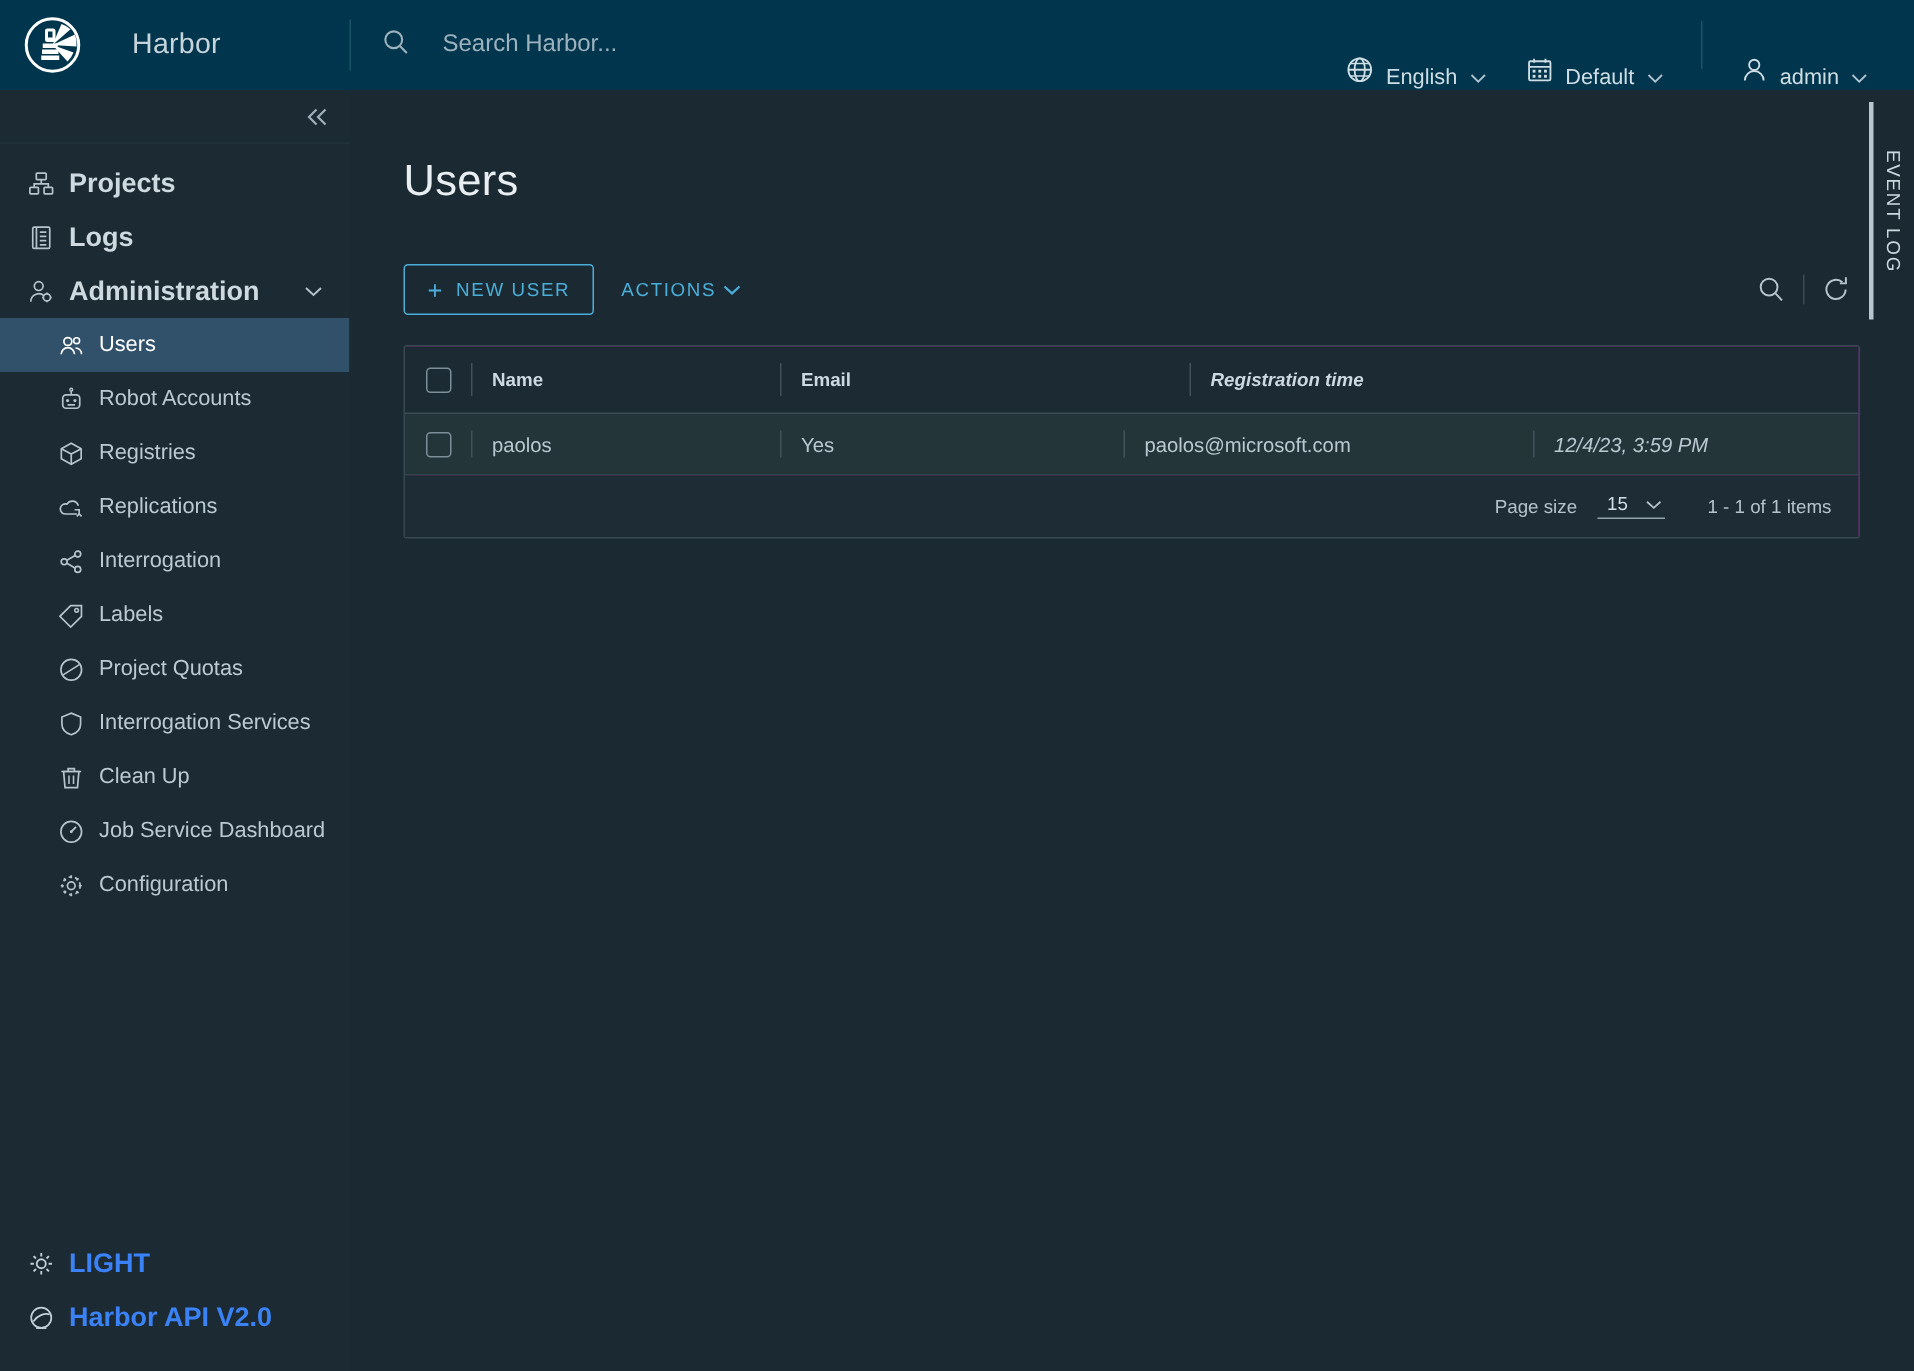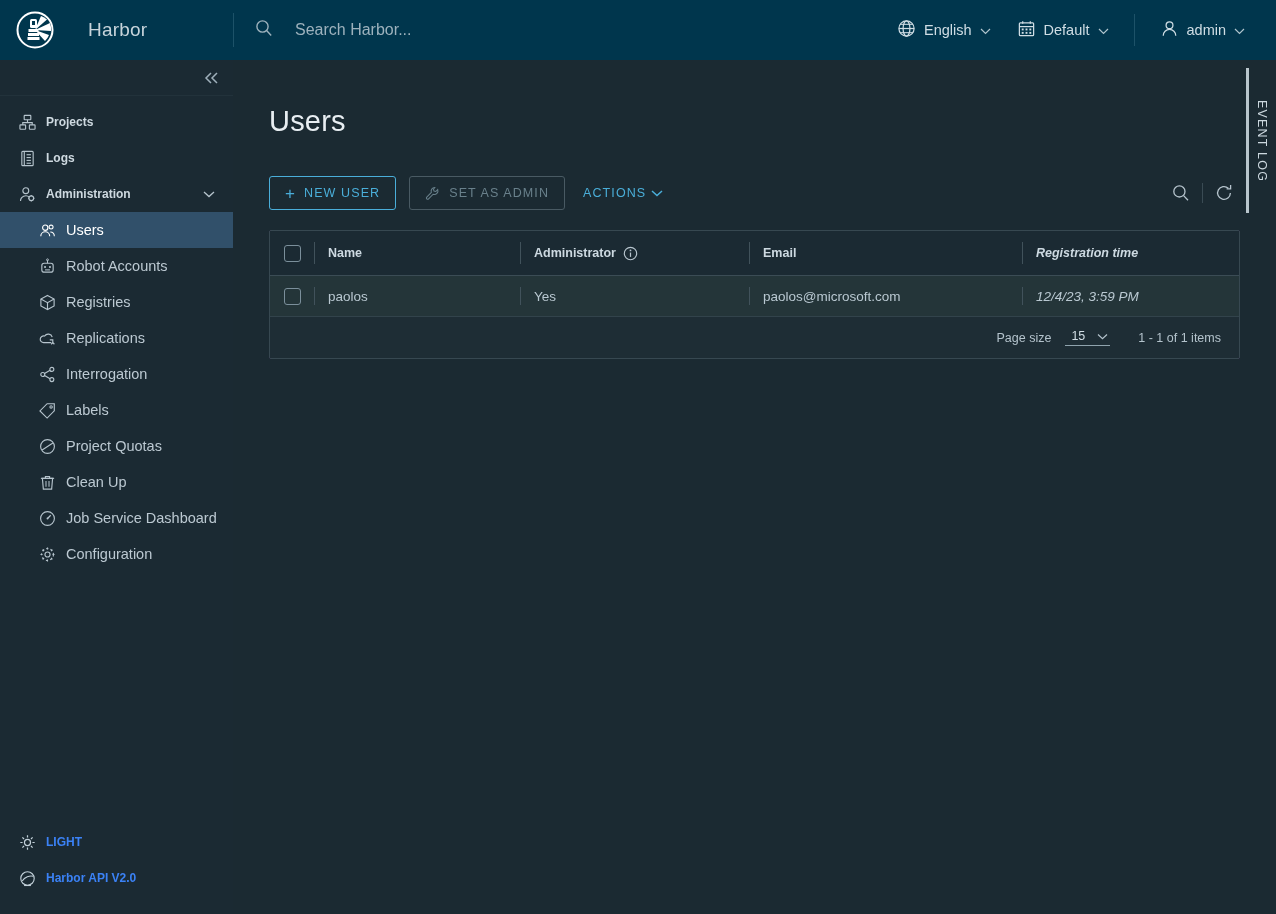--- a/index.html
+++ b/index.html
@@ -65,23 +65,23 @@
   }
   .hdr-right {
     display: flex;
     align-items: center;
     height: 60px;
     padding-right: 18px;
     flex: 0 0 auto;
   }
   .hdr-item {
     display: flex;
-    align-items: center;
+    align-items: flex-end;
     height: 60px;
-    padding: 16px 13px;
+    padding: 0 13px;
     color: #cfdde4;
     font-size: 14.5px;
     cursor: pointer;
     white-space: nowrap;
   }
   .hdr-item .lbl { margin-left: 8px; }
   .hdr-item .caret { margin-left: 8px; opacity: .85; }
   .hdr-sep {
     width: 1px; height: 32px;
     background: #1d5268;
@@ -110,21 +110,21 @@
   }
   .collapse-btn { cursor: pointer; display: flex; }
   .nav { flex: 1 1 auto; padding-top: 8px; overflow: hidden; }
 
   .nav-item {
     display: flex;
     align-items: center;
     height: 36px;
     padding-left: 18px;
     color: #c2d0d9;
-    font-size: 12px;
+    font-size: 18px;
     cursor: pointer;
     position: relative;
   }
   .nav-item.bold { font-weight: bold; color: #ced9e0; }
   .nav-item .ico {
     width: 18px; height: 18px;
     flex: 0 0 18px;
     display: flex;
     align-items: center;
     justify-content: center;
@@ -563,20 +563,28 @@
     <div class="nav-item sub">
       <span class="ico">
         <svg width="17" height="17" viewBox="0 0 18 18">
           <circle cx="9" cy="9" r="7.3" fill="none" stroke="#b6c4cd" stroke-width="1.2"></circle>
           <path d="M3.3 12.6 L14.7 5.4" fill="none" stroke="#b6c4cd" stroke-width="1.2"></path>
         </svg>
       </span>
       <span>Project Quotas</span>
     </div>
 
+    <div class="nav-item sub">
+      <span class="ico">
+        <svg width="17" height="17" viewBox="0 0 18 18">
+          <path d="M9 1.5 L15.6 4.2 V9 C15.6 13 12.7 15.7 9 16.8 C5.3 15.7 2.4 13 2.4 9 V4.2 Z" fill="none" stroke="#b6c4cd" stroke-width="1.2"></path>
+        </svg>
+      </span>
+      <span>Interrogation Services</span>
+    </div>
 
     <div class="nav-item sub">
       <span class="ico">
         <svg width="17" height="17" viewBox="0 0 18 18">
           <path d="M3.6 4.6 H14.4 L13.4 16 H4.6 Z" fill="none" stroke="#b6c4cd" stroke-width="1.2"></path>
           <line x1="2" y1="4.6" x2="16" y2="4.6" stroke="#b6c4cd" stroke-width="1.2"></line>
           <path d="M6.8 4.6 V2.6 H11.2 V4.6" fill="none" stroke="#b6c4cd" stroke-width="1.2"></path>
           <line x1="7.4" y1="7.4" x2="7.4" y2="13.4" stroke="#b6c4cd" stroke-width="1.1"></line>
           <line x1="10.6" y1="7.4" x2="10.6" y2="13.4" stroke="#b6c4cd" stroke-width="1.1"></line>
         </svg>
@@ -636,28 +644,20 @@
 
   <h1 class="page-title">Users</h1>
 
   <div class="toolbar">
 
     <div class="btn btn-outline">
       <span class="plus">+</span>
       <span>New User</span>
     </div>
 
-    <div class="btn btn-disabled">
-      <span class="wrench">
-        <svg width="15" height="15" viewBox="0 0 16 16">
-          <path d="M10.4 1.6 a3.9 3.9 0 0 0 -3.6 5.3 L1.9 11.8 a1.3 1.3 0 0 0 1.9 1.9 l4.9 -4.9 a3.9 3.9 0 0 0 4.9 -5 l-2.1 2.1 -1.9 -0.5 -0.5 -1.9 Z" fill="none" stroke="#69808b" stroke-width="1.1"></path>
-        </svg>
-      </span>
-      <span>Set as Admin</span>
-    </div>
 
     <div class="btn-link">
       <span>Actions</span>
       <span class="caret">
         <svg width="12" height="8" viewBox="0 0 12 8">
             <polyline points="1,2 6,6.6 11,2" fill="none" stroke="#4aaed9" stroke-width="1.5"></polyline>
           </svg>
       </span>
     </div>
 
@@ -680,30 +680,20 @@
   </div>
 
   <div class="grid">
 
     <div class="grid-head">
       <div class="cell c-check">
         <span class="cbox"></span>
       </div>
       <div class="cell c-name sep">
         <span>Name</span>
-      </div>
-      <div class="cell c-admin sep">
-        <span>Administrator</span>
-        <span class="info-icon">
-          <svg width="15" height="15" viewBox="0 0 16 16">
-            <circle cx="8" cy="8" r="6.6" fill="none" stroke="#b8c6cf" stroke-width="1.2"></circle>
-            <circle cx="8" cy="4.7" r=".95" fill="#b8c6cf"></circle>
-            <line x1="8" y1="7" x2="8" y2="11.6" stroke="#b8c6cf" stroke-width="1.3"></line>
-          </svg>
-        </span>
       </div>
       <div class="cell c-email sep">
         <span>Email</span>
       </div>
       <div class="cell c-time sep">
         <span>Registration time</span>
       </div>
     </div>
 
     <div class="grid-row">

